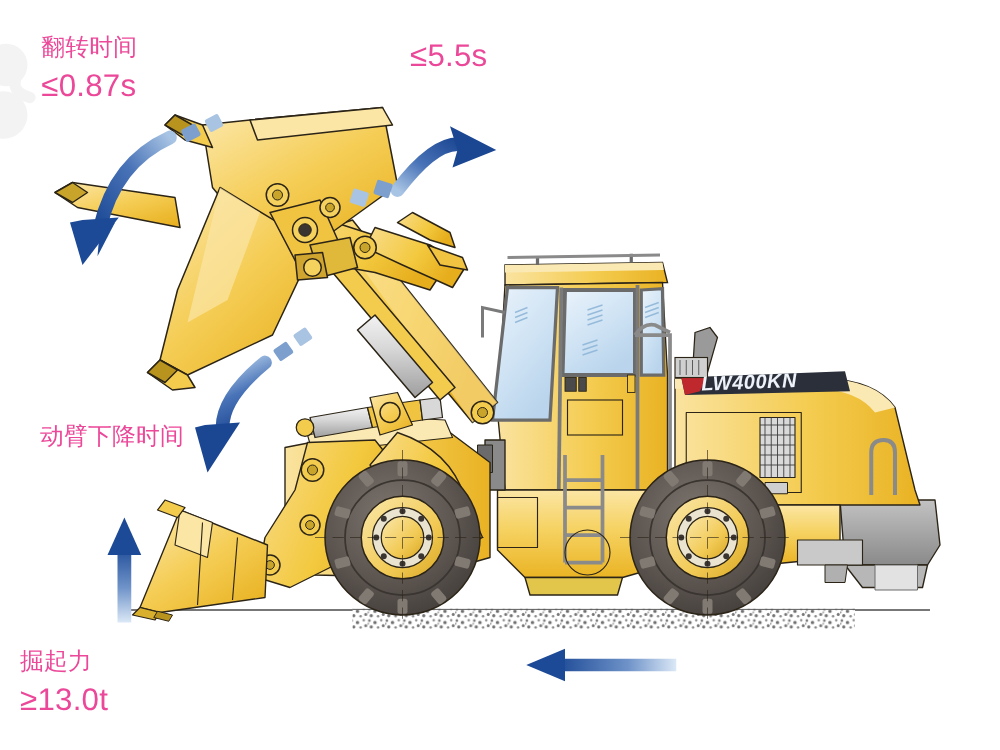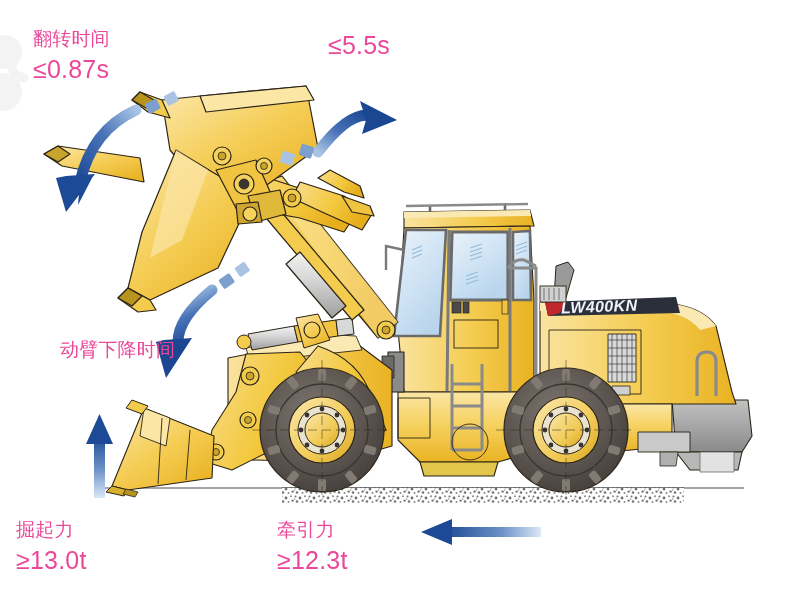--- a/index.html
+++ b/index.html
@@ -37,21 +37,21 @@
     display: block;
   }
   .callout .val {
     font-size: 25px;
     display: block;
     margin-top: 2px;
   }
   
   #co-tilt      { left: 33px;  top: 27px; }
   #co-raise     { left: 328px; top: 27px; }
-  #co-lower     { left: 32px;  top: 338px; margin-left: 28px; }
+  #co-lower     { left: 32px;  top: 338px; }
   #co-breakout  { left: 16px;  top: 518px; }
   #co-traction  { left: 277px; top: 518px; }
 </style>
 </head>
 <body>
 
 <div id="stage">
 
   <svg class="layer" viewBox="0 0 800 600">
     <defs>
@@ -468,18 +468,14 @@
 
   <div class="callout" id="co-lower">
     <span class="cap">动臂下降时间</span>
   </div>
 
   <div class="callout" id="co-breakout">
     <span class="cap">掘起力</span>
     <span class="val">≥13.0t</span>
   </div>
 
-  <div class="callout" id="co-traction">
-    <span class="cap">牵引力</span>
-    <span class="val">≥12.3t</span>
-  </div>
 
 </div>
 
 </body></html>

